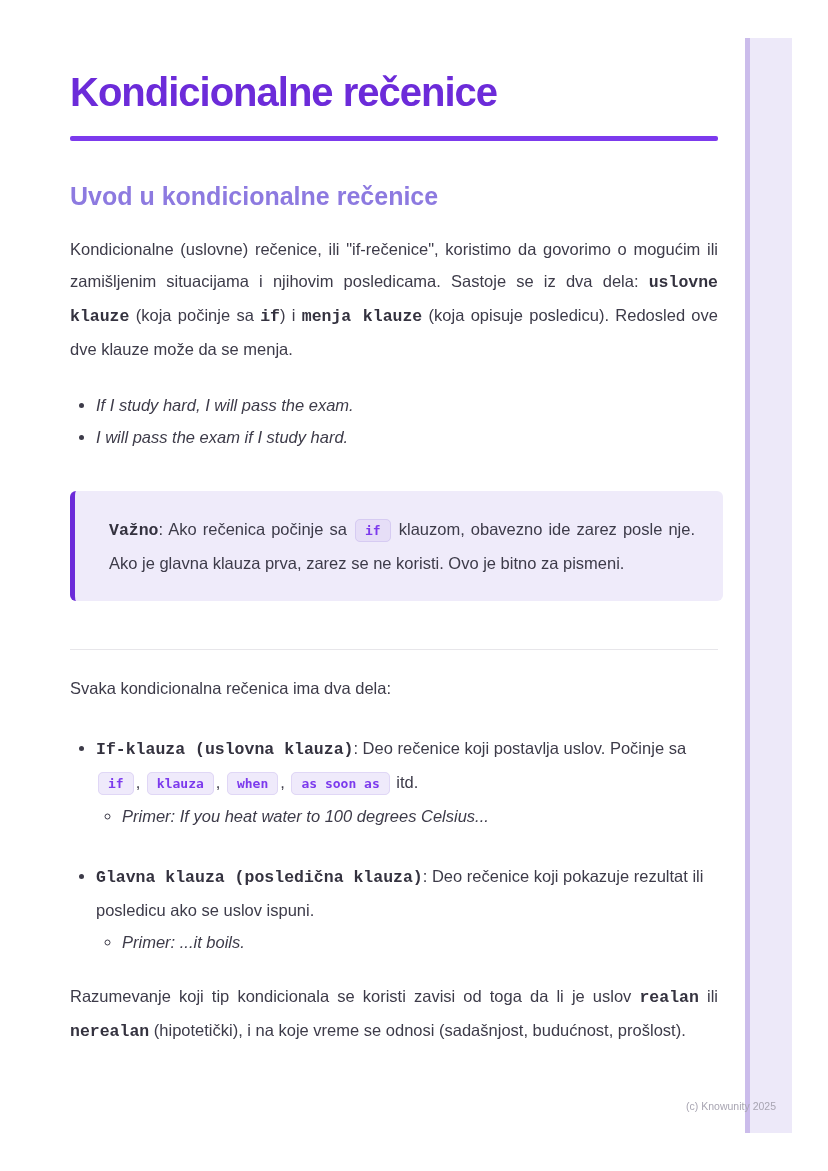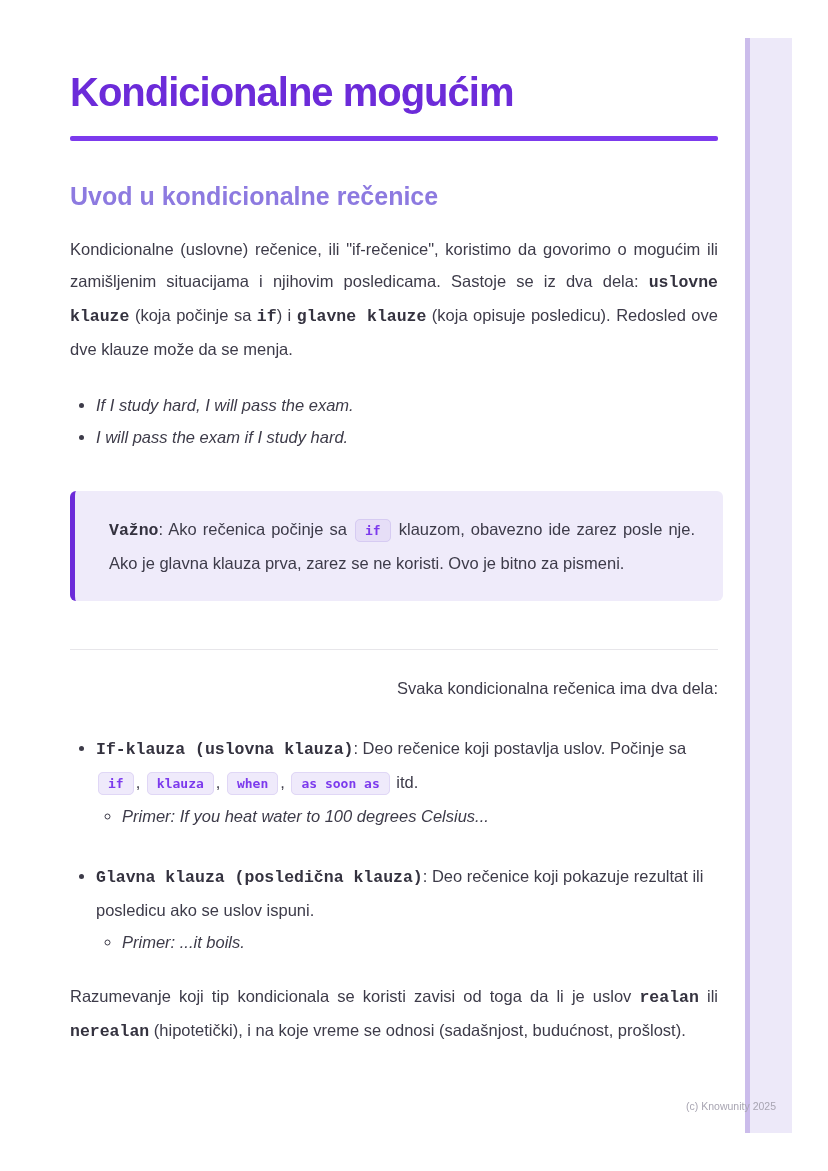--- a/index.html
+++ b/index.html
@@ -46,21 +46,21 @@
     color: #8D7AE0;
     margin: 40px 0 0 0;
     line-height: 1.2;
   }
   .para {
     font-size: 16.5px;
     line-height: 32px;
     text-align: justify;
     margin: 22px 0 0 0;
   }
-  .para.no-justify { text-align: right; }
+  .para.no-justify { text-align: left; }
   .examples {
     list-style: disc;
     margin: 24px 0 0 0;
     padding-left: 26px;
     font-style: italic;
     font-size: 16.5px;
     line-height: 32px;
   }
   .callout {
     margin: 38px 0 0 0;
@@ -120,26 +120,26 @@
     z-index: 3;
   }
 </style>
 </head>
 <body>
 
 <div class="page-strip"></div>
 
 <div class="content">
 
-  <h1 class="doc-title">Kondicionalne mogućim</h1>
+  <h1 class="doc-title">Kondicionalne rečenice</h1>
   <hr class="title-rule">
 
   <h2 class="section-heading">Uvod u kondicionalne rečenice</h2>
 
-  <p class="para"><span>Kondicionalne (uslovne) rečenice, ili "if-rečenice", koristimo da govorimo o mogućim ili zamišljenim situacijama i njihovim posledicama. Sastoje se iz dva dela: </span><b>uslovne klauze</b><span> (koja počinje sa </span><b>if</b><span>) i </span><b>glavne klauze</b><span> (koja opisuje posledicu). Redosled ove dve klauze može da se menja.</span></p>
+  <p class="para"><span>Kondicionalne (uslovne) rečenice, ili "if-rečenice", koristimo da govorimo o mogućim ili zamišljenim situacijama i njihovim posledicama. Sastoje se iz dva dela: </span><b>uslovne klauze</b><span> (koja počinje sa </span><b>if</b><span>) i </span><b>menja klauze</b><span> (koja opisuje posledicu). Redosled ove dve klauze može da se menja.</span></p>
 
   <ul class="examples">
     <li>If I study hard, I will pass the exam.</li>
     <li>I will pass the exam if I study hard.</li>
   </ul>
 
   <div class="callout"><b>Važno</b><span>: Ako rečenica počinje sa </span><code class="chip">if</code><span> klauzom, obavezno ide zarez posle nje. Ako je glavna klauza prva, zarez se ne koristi. Ovo je bitno za pismeni.</span></div>
 
   <hr class="divider">
 

